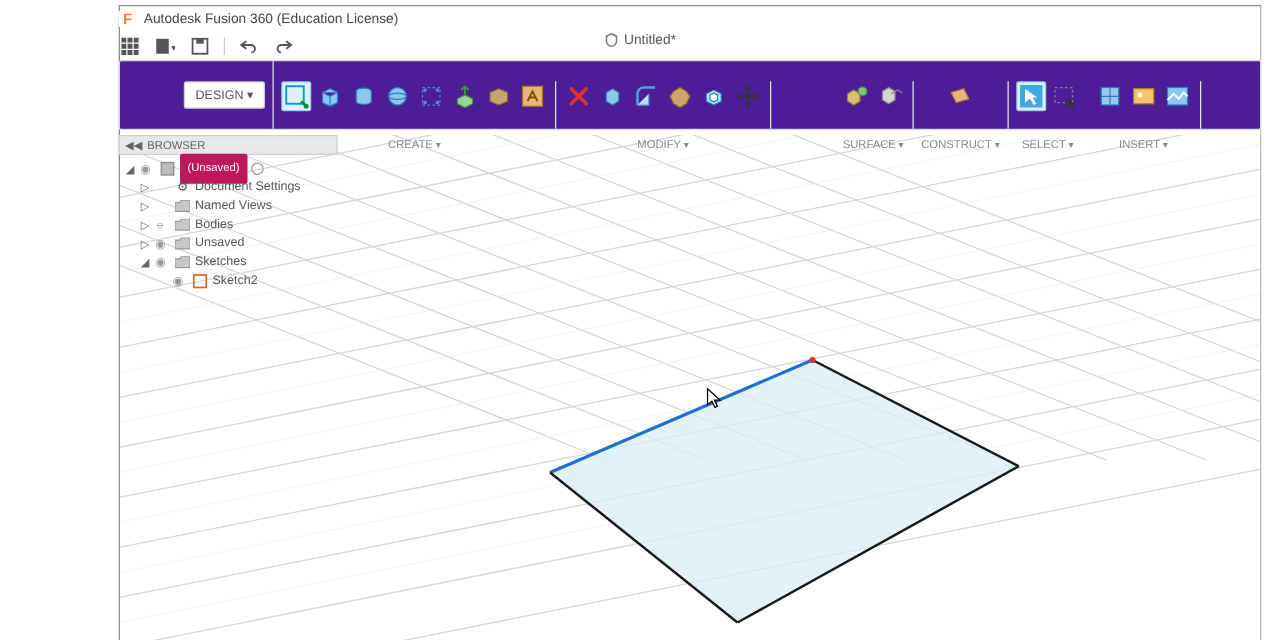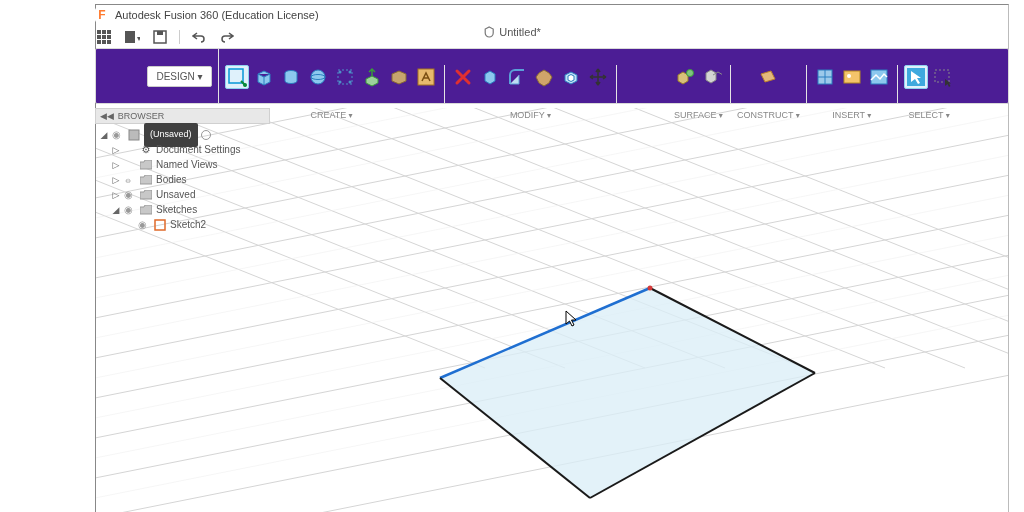--- a/index.html
+++ b/index.html
@@ -32,21 +32,21 @@
   .group-label.caret::after { content:" ▾"; font-size:8px; }
   
   .browser { position:absolute; left:95px; top:108px; width:175px; font-size:10px; color:#555; }
   .browser-head { height:16px; background:#e8e8e8; border:1px solid #d0d0d0; display:flex; align-items:center; padding:0 4px; gap:4px; font-size:9px; color:#666; }
   .tree { padding:3px 0 0 2px; }
   .tree-row { display:flex; align-items:center; gap:3px; height:15px; padding-left:2px; cursor:pointer; }
   .tree-row .tw { width:10px; text-align:center; color:#666; font-size:9px; }
   .tree-row .eye { width:12px; color:#999; font-size:10px; }
   .tree-row .ic { width:14px; display:flex; align-items:center; justify-content:center; }
   .tree-row .lbl { white-space:nowrap; }
-  .tree-row.root .chip { background:#404040; color:#fff; border-radius:2px; padding:12px 6px; height:13px; line-height:13px; font-size:9px; display:inline-flex; align-items:center; }
+  .tree-row.root .chip { background:#be185d; color:#fff; border-radius:2px; padding:12px 6px; height:13px; line-height:13px; font-size:9px; display:inline-flex; align-items:center; }
   .indent1 { padding-left:14px; }
   .indent2 { padding-left:28px; }
   .tree-row .radio { width:10px; height:10px; border:1px solid #999; border-radius:50%; }
   
   .canvas { position:absolute; left:95px; right:15px; top:108px; bottom:0; overflow:hidden; z-index:-1; }
   .canvas svg { width:100%; height:100%; }
   .cursor { position:absolute; left:565px; top:310px; font-size:14px; color:#000; pointer-events:none; }
   .page-border { position:absolute; left:95px; right:15px; top:4px; bottom:0; border:1px solid #888; border-right-color:#bbb; border-bottom:none; pointer-events:none; }
 </style>
 </head>
@@ -239,20 +239,38 @@
         <span class="tool-btn">
             <svg width="20" height="20">
               <path d="M3 7 L13 4 L17 12 L7 15 Z" fill="#f4c97a" stroke="#c78b20" opacity="0.9"></path>
             </svg>
           </span>
       </div>
       <span class="group-label caret">CONSTRUCT</span>
     </div>
 
 
+    <div class="tool-group noborder">
+      <div class="tool-row">
+        <span class="tool-btn active">
+            <svg width="20" height="20">
+              <rect x="1" y="1" width="18" height="18" fill="#3fa9de"></rect>
+              <path d="M5 4 L5 15 L9 12 L12 17 L14 16 L11 11 L15 11 Z" fill="#fff"></path>
+            </svg>
+          </span>
+        <span class="tool-btn">
+            <svg width="20" height="20">
+              <rect x="2" y="3" width="14" height="12" fill="none" stroke="#888" stroke-dasharray="2 2"></rect>
+              <path d="M12 12 L12 19 L14.5 17 L16 20 L17.5 19 L16 16.5 L18 16.5 Z" fill="#333"></path>
+            </svg>
+          </span>
+      </div>
+      <span class="group-label caret">SELECT</span>
+    </div>
+
     <div class="tool-group">
       <div class="tool-row">
         <span class="tool-btn">
             <svg width="20" height="20">
               <rect x="3" y="3" width="14" height="14" fill="#9cc9ea" stroke="#2a7ec0"></rect>
               <path d="M10 3 V17 M3 10 H17" stroke="#2a7ec0"></path>
             </svg>
           </span>
         <span class="tool-btn">
             <svg width="20" height="20">
@@ -261,38 +279,20 @@
             </svg>
           </span>
         <span class="tool-btn">
             <svg width="20" height="20">
               <rect x="2" y="3" width="16" height="14" fill="#8cc8ee" stroke="#2a7ec0"></rect>
               <path d="M2 13 L7 8 L11 12 L15 7 L18 10" fill="none" stroke="#fff" stroke-width="1.5"></path>
             </svg>
           </span>
       </div>
       <span class="group-label caret">INSERT</span>
-    </div>
-
-    <div class="tool-group noborder">
-      <div class="tool-row">
-        <span class="tool-btn active">
-            <svg width="20" height="20">
-              <rect x="1" y="1" width="18" height="18" fill="#3fa9de"></rect>
-              <path d="M5 4 L5 15 L9 12 L12 17 L14 16 L11 11 L15 11 Z" fill="#fff"></path>
-            </svg>
-          </span>
-        <span class="tool-btn">
-            <svg width="20" height="20">
-              <rect x="2" y="3" width="14" height="12" fill="none" stroke="#888" stroke-dasharray="2 2"></rect>
-              <path d="M12 12 L12 19 L14.5 17 L16 20 L17.5 19 L16 16.5 L18 16.5 Z" fill="#333"></path>
-            </svg>
-          </span>
-      </div>
-      <span class="group-label caret">SELECT</span>
     </div>
 
   </div>
 </div>
 
 <div class="browser">
   <div class="browser-head">
     <span>◀◀</span>
     <span>BROWSER</span>
   </div>

